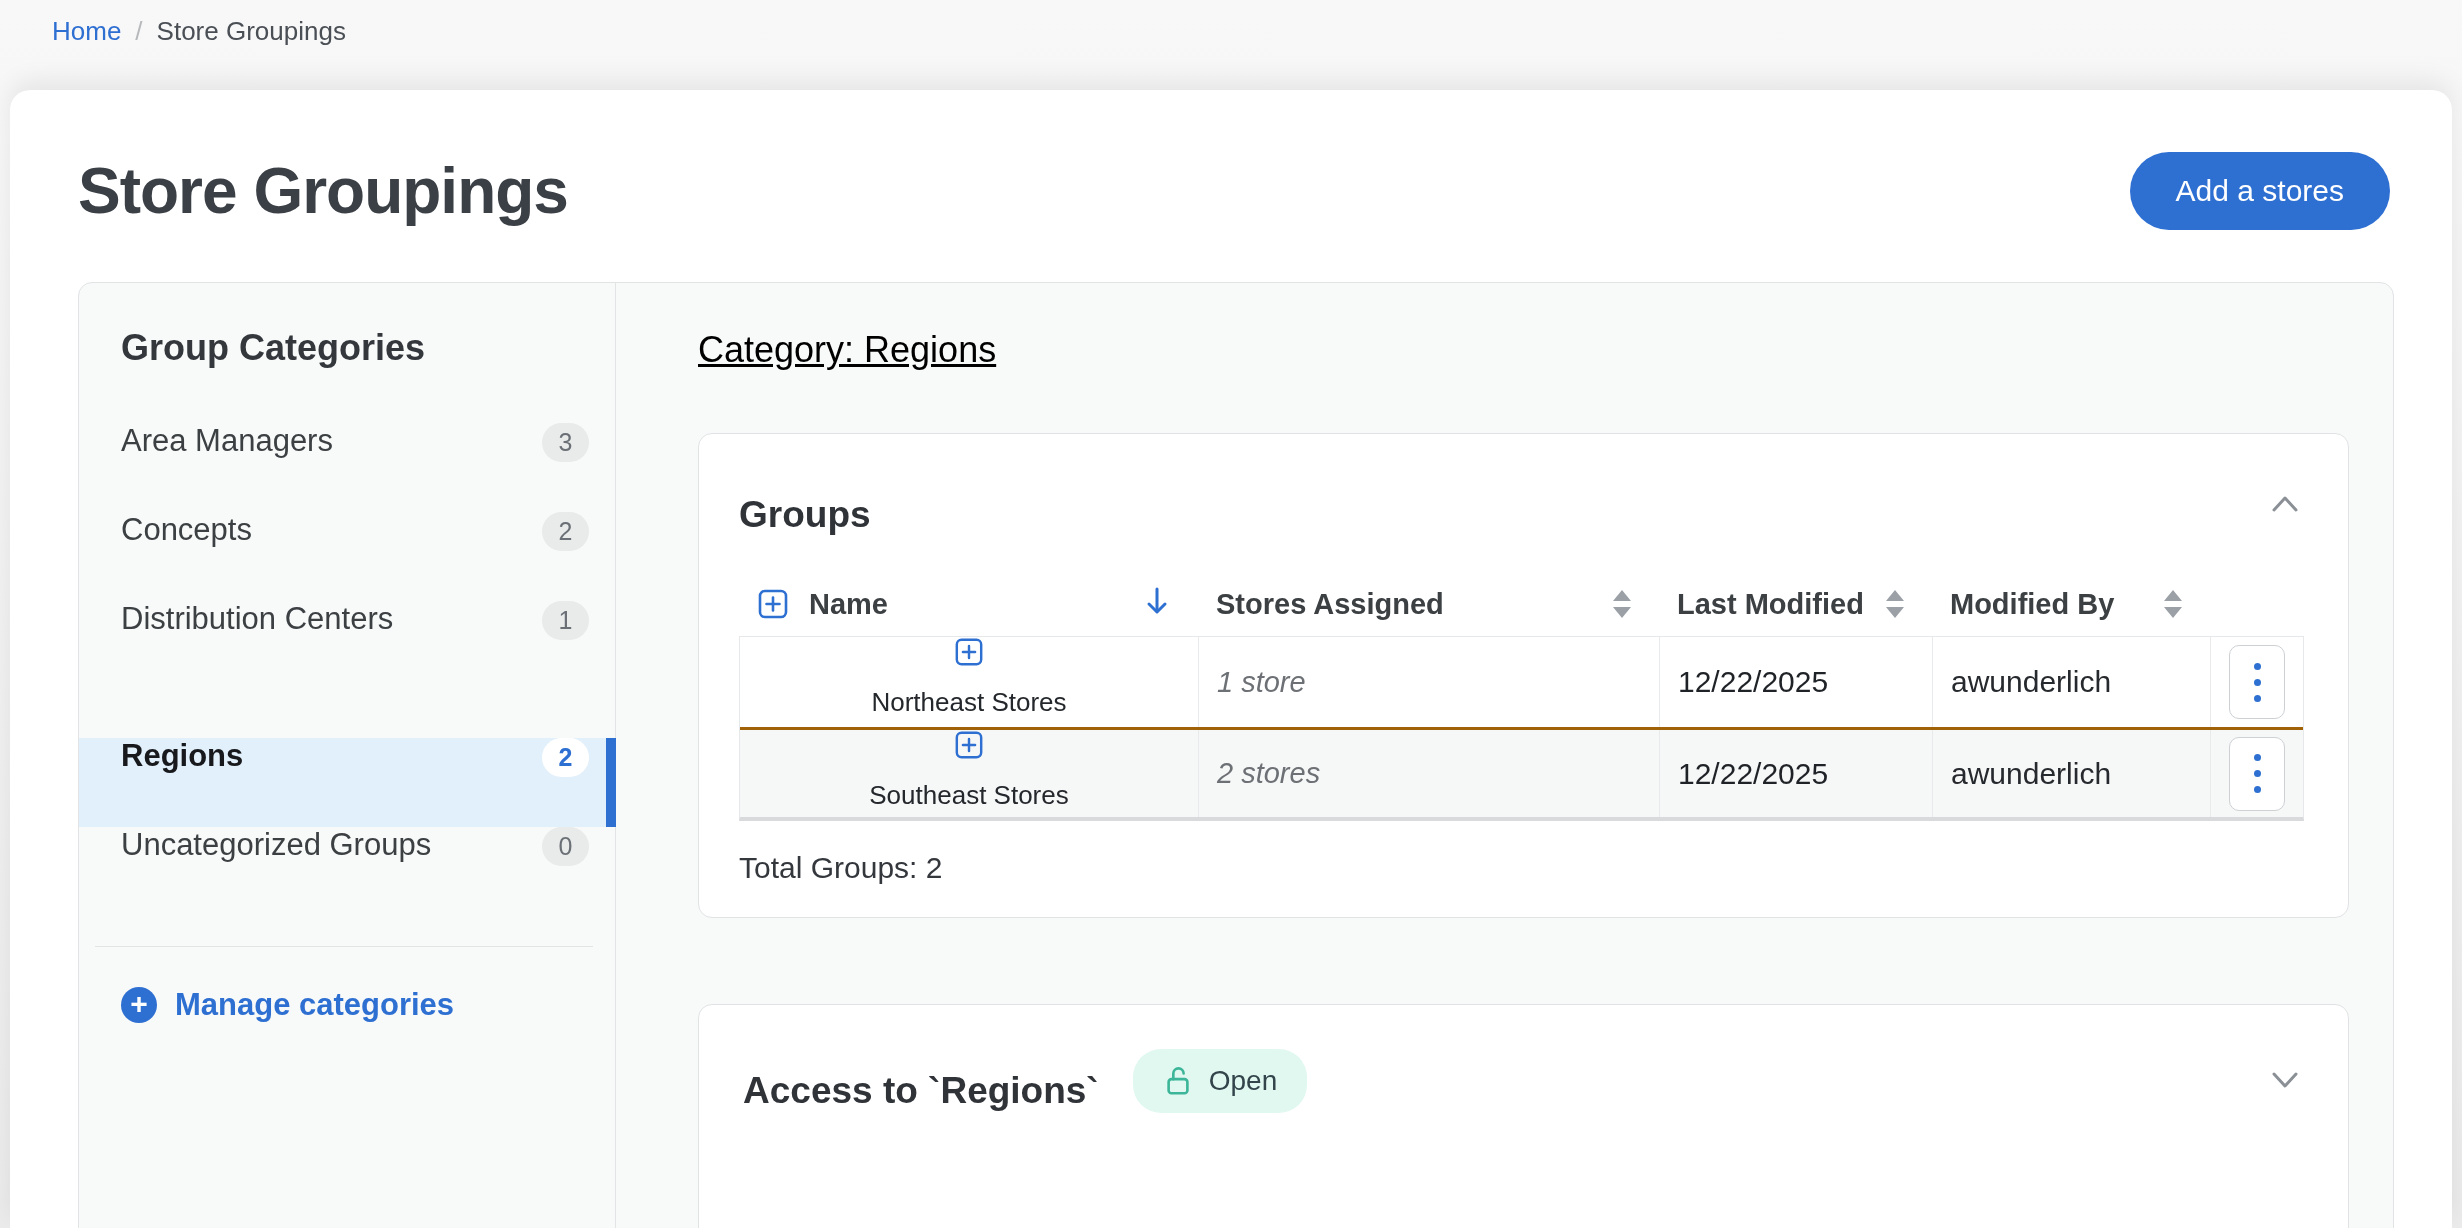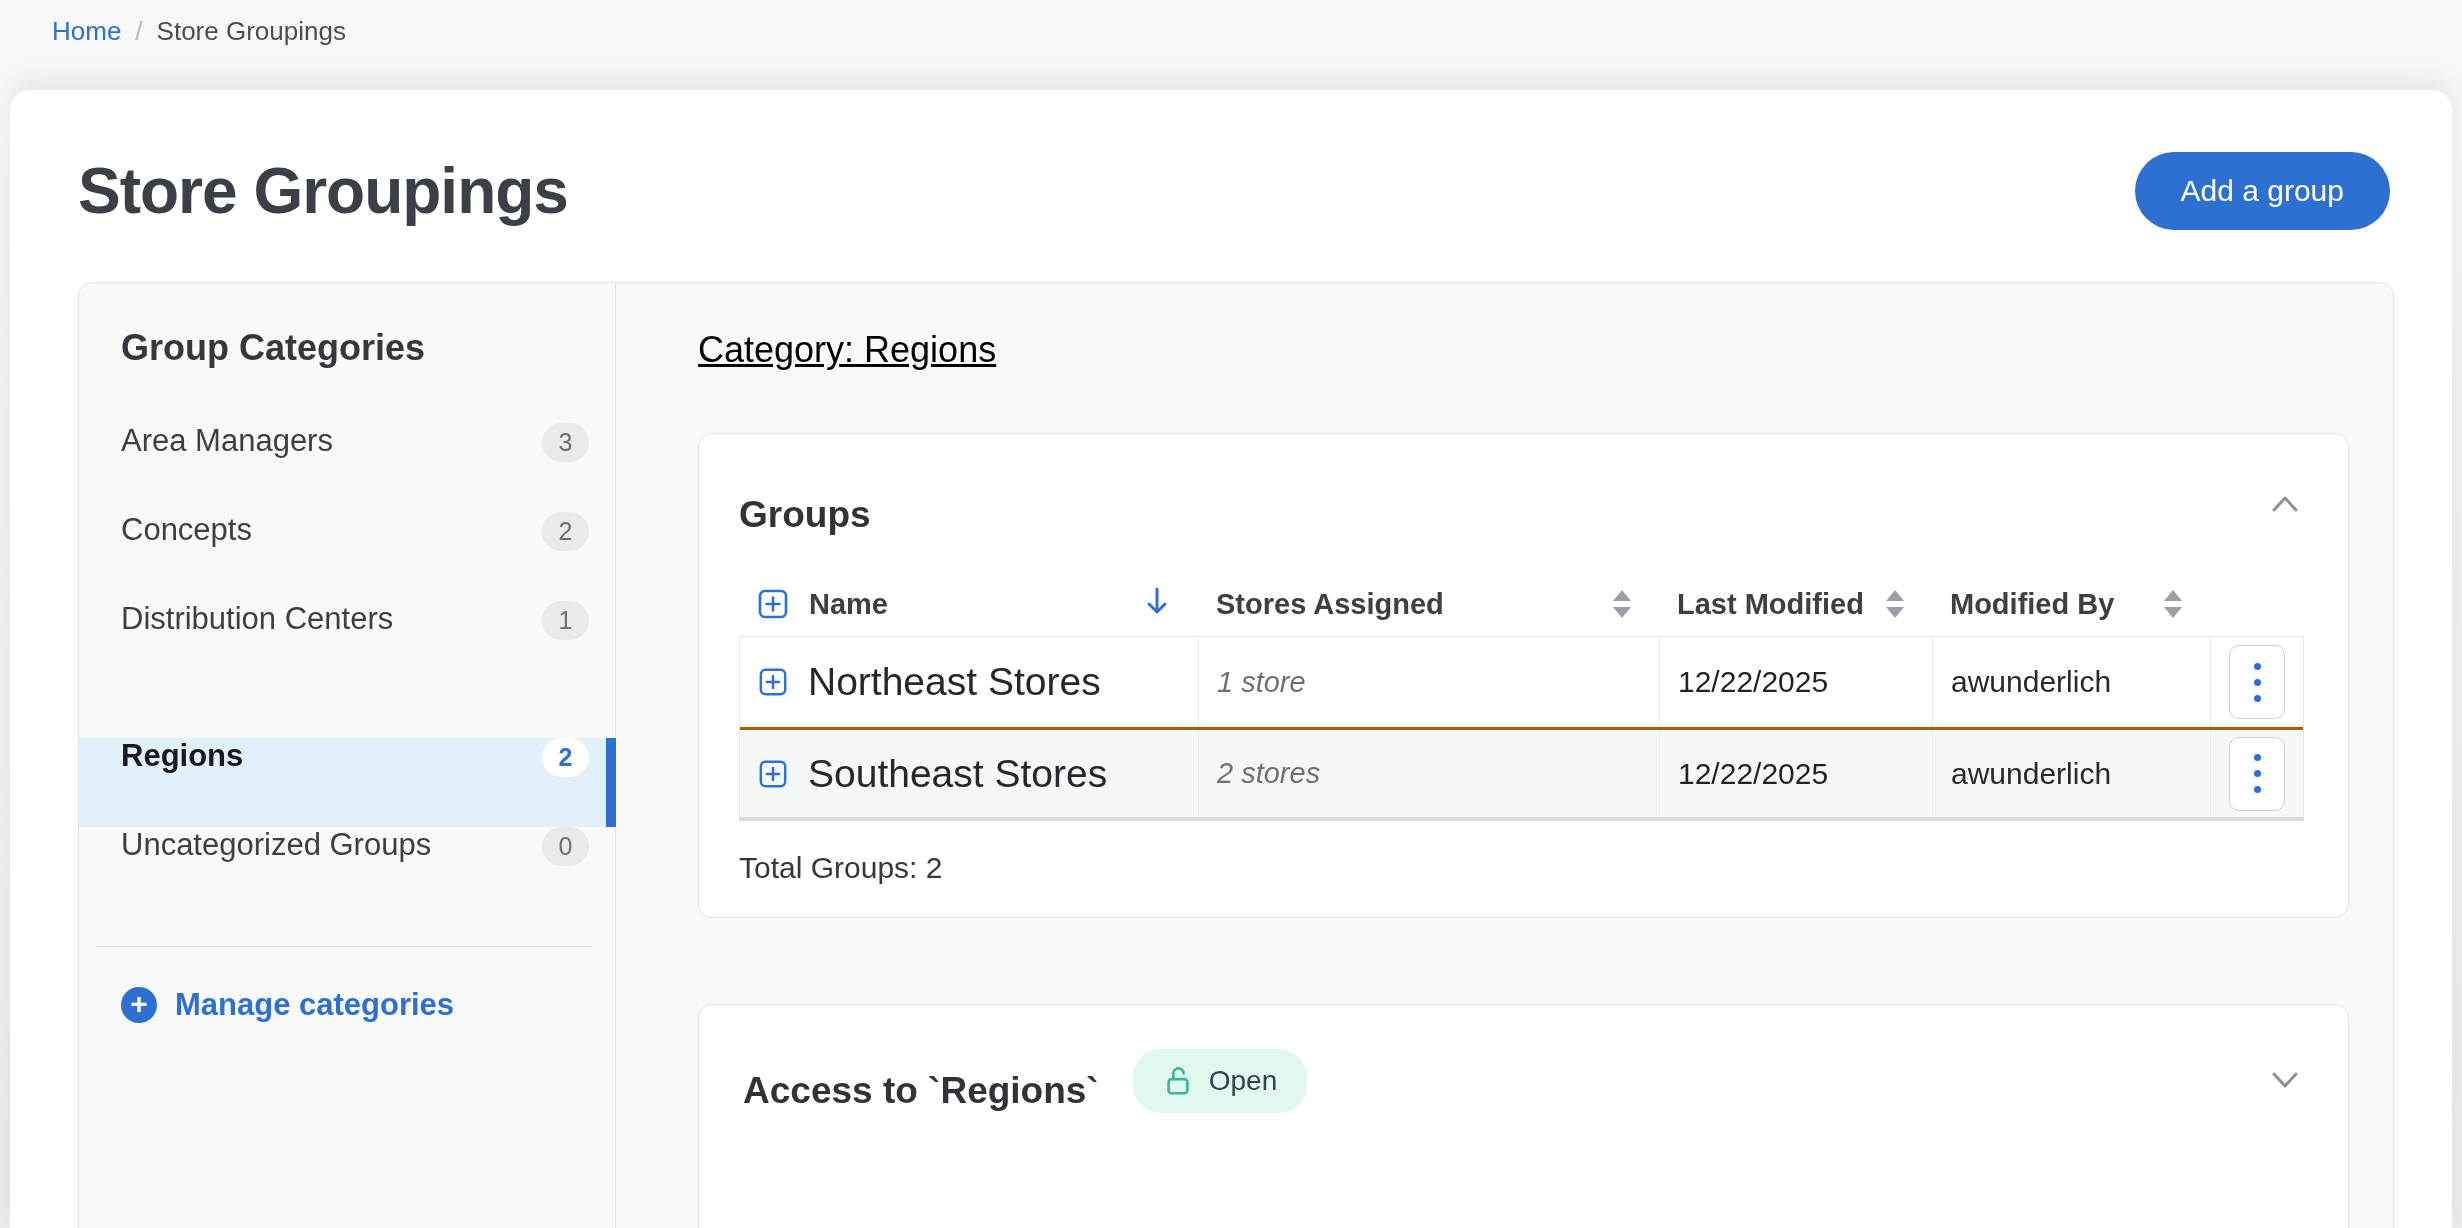--- a/index.html
+++ b/index.html
@@ -86,21 +86,21 @@
   .sort-stack { display:flex; flex-direction:column; gap:6px; align-items:center; }
   .tri-up { width:0; height:0; border-left:9px solid transparent; border-right:9px solid transparent; border-bottom:11px solid #9aa0a6; }
   .tri-down { width:0; height:0; border-left:9px solid transparent; border-right:9px solid transparent; border-top:11px solid #9aa0a6; }
 
   .tbody { border:1px solid #e6e8ea; border-bottom:4px solid #d8dadc; }
   .trow { display:flex; height:90px; background:#fff; }
   .trow + .trow { border-top:3px solid #a16207; }
   .trow:nth-child(even) { background:#f6f7f7; }
   .td { display:flex; align-items:center; padding:0 18px; border-right:1px solid #e8eaec; overflow:hidden; }
   .td.col-actions { border-right:none; justify-content:center; }
-  .name-cell { gap:20px; font-size:39px; color:#24272b; }
+  .name-cell { gap:20px; font-size:26px; color:#24272b;flex-direction:column; }
   .stores-cell { font-style:italic; font-size:29px; color:#6d7175; }
   .date-cell { font-size:30px; color:#1f2226; }
   .user-cell { font-size:30px; color:#26292d; }
 
   .kebab-btn {
     width:64px; height:74px; background:#fff; border:1px solid #cdd1d4; border-radius:10px;
     display:flex; flex-direction:column; align-items:center; justify-content:center; gap:9px; cursor:pointer;
   }
   .kebab-btn i { width:7px; height:7px; border-radius:50%; background:#2e6fd2; }
 
@@ -123,21 +123,21 @@
   <nav class="breadcrumb">
     <span class="crumb-home">Home</span>
     <span class="crumb-sep">/</span>
     <span class="crumb-current">Store Groupings</span>
   </nav>
 
   <div class="page-card">
 
     <div class="header-row">
       <h1 class="page-title">Store Groupings</h1>
-      <button class="add-group-btn">Add a group</button>
+      <button class="add-group-btn">Add a stores</button>
     </div>
 
     <div class="container">
 
       <aside class="sidebar">
         <h2 class="sidebar-title">Group Categories</h2>
 
         <div class="cat-item">
           <span>Area Managers</span>
           <span class="cat-count">3</span>

